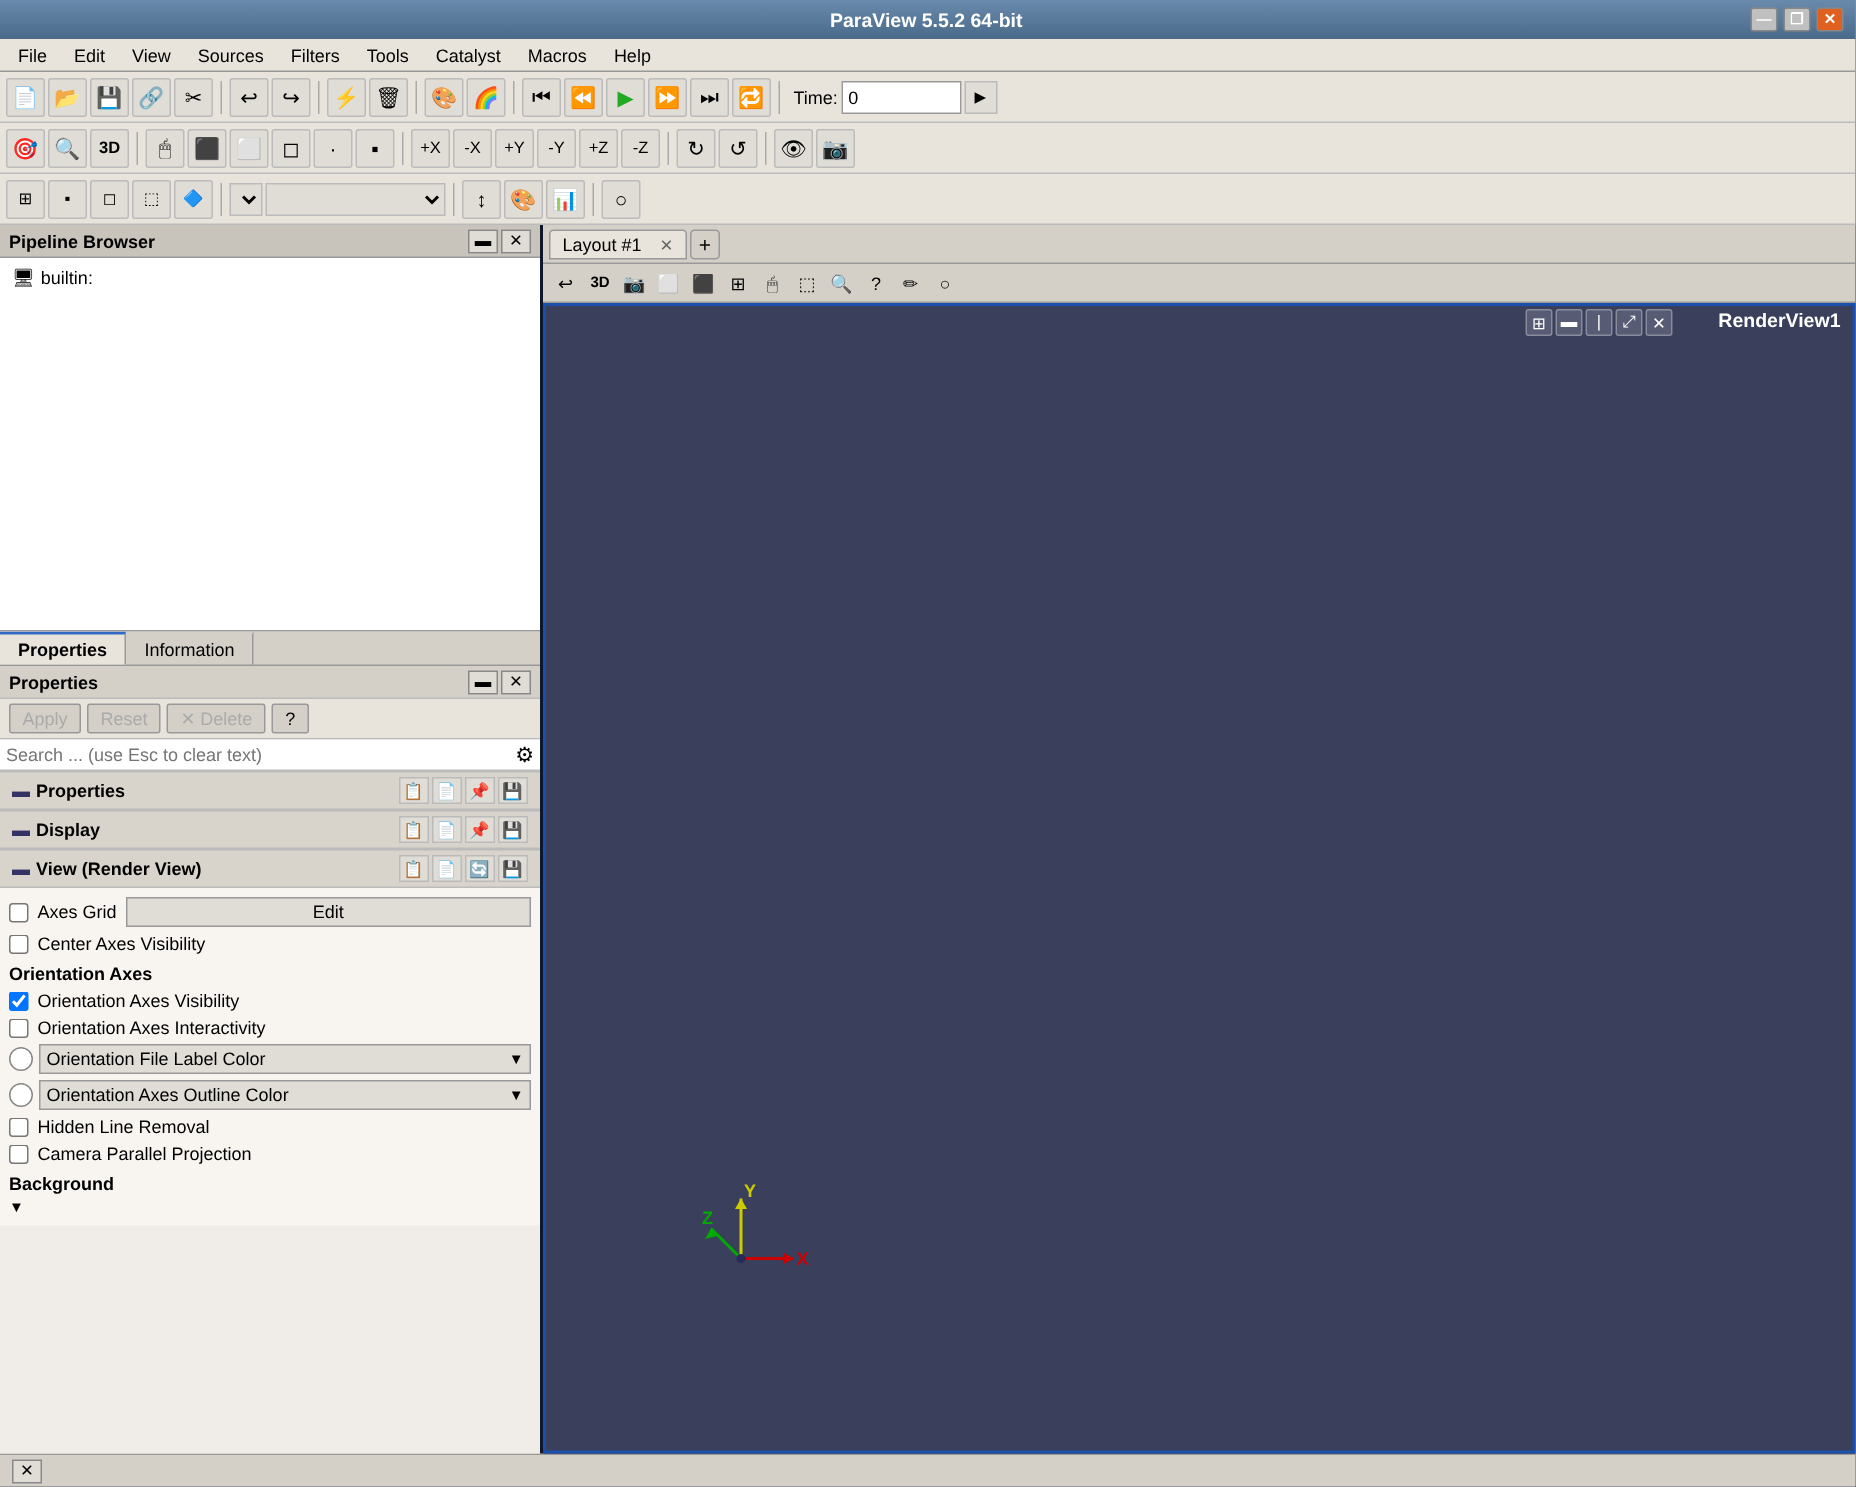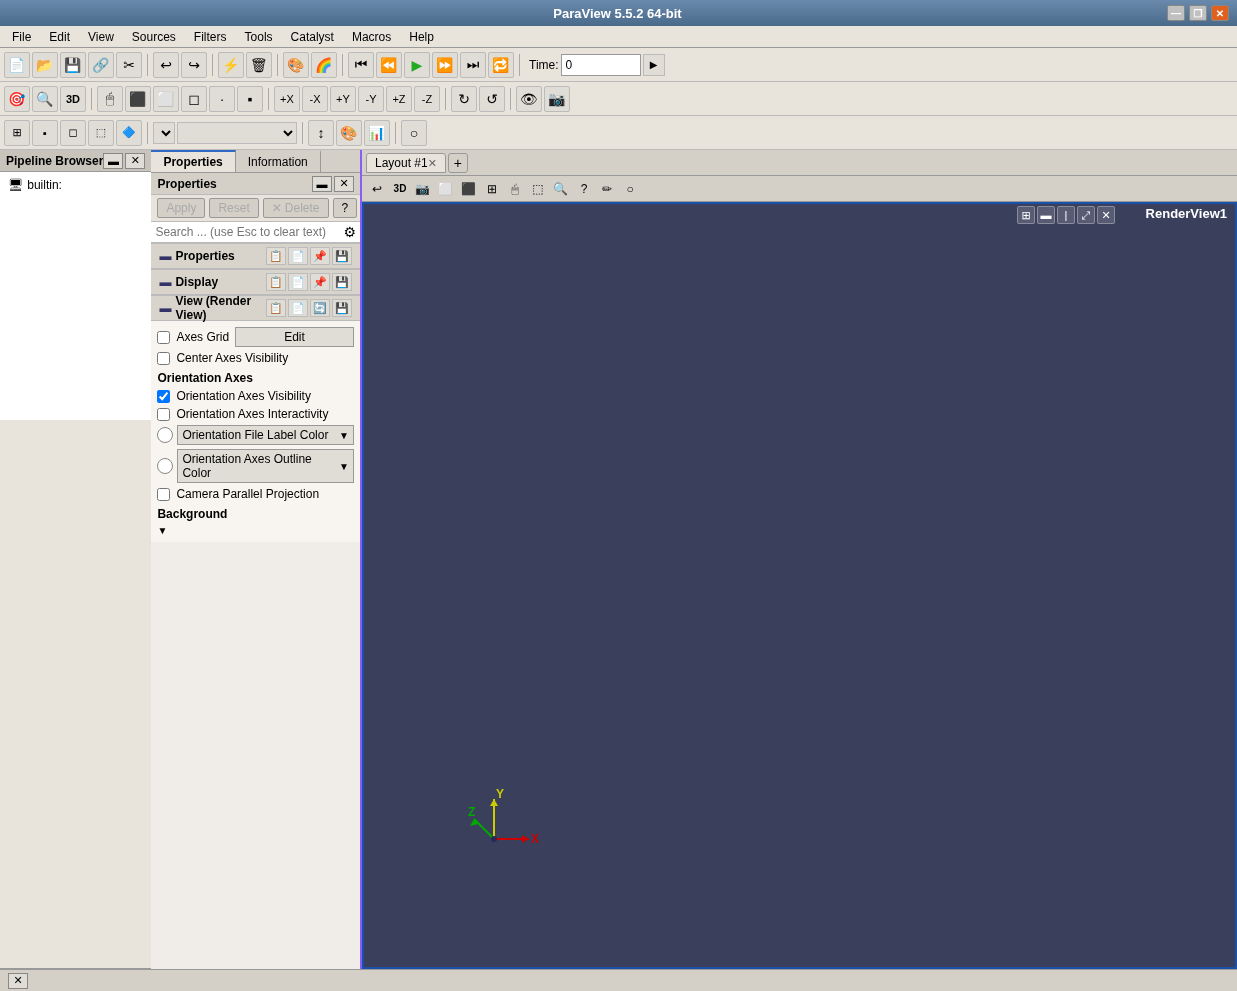--- a/index.html
+++ b/index.html
@@ -97,23 +97,23 @@
       display: flex;
       height: calc(991px - 26px - 22px - 34px - 34px - 34px);
       flex: 1;
     }
 
     
     #left-panel {
       width: 362px;
       min-width: 362px;
       display: flex;
-      flex-direction: row;
+      flex-direction: column;
       background: #e8e4dc;
-      border-right: 2px solid #8b5cf6;
+      border-right: 2px solid #0f172a;
     }
 
     
     #pipeline-browser {
       background: #e8e4dc;
       border-bottom: 1px solid #999;
       flex: 0 0 auto;
     }
     #pipeline-header {
       background: #c8c4bc;
@@ -322,21 +322,21 @@
       align-items: center;
       background: #d4d0c8;
       border-bottom: 1px solid #999;
       padding: 2px 4px;
       gap: 2px;
       height: 26px;
     }
     .layout-tab {
       display: flex;
       align-items: flex-end;
-      gap: 0;
+      gap: 12px;
       padding: 2px 8px;
       background: #e8e4dc;
       border: 1px solid #999;
       border-radius: 3px 3px 0 0;
       font-size: 12px;
       cursor: pointer;
     }
     .layout-tab .close-x {
       font-size: 11px;
       color: #666;
@@ -656,20 +656,24 @@
             </div>
 
             <div class="color-btn-row">
               <span class="color-circle"></span>
               <div class="color-dropdown">
                 <span>Orientation Axes Outline Color</span>
                 <span class="dropdown-arrow">▼</span>
               </div>
             </div>
 
+            <div class="prop-row">
+              <input type="checkbox" style="">
+              <span>Hidden Line Removal</span>
+            </div>
 
             <div class="prop-row">
               <input type="checkbox" style="">
               <span>Camera Parallel Projection</span>
             </div>
 
             <div class="section-subheader">Background</div>
             <div class="color-btn-row">
               <span class="dropdown-arrow">▼</span>
             </div>

